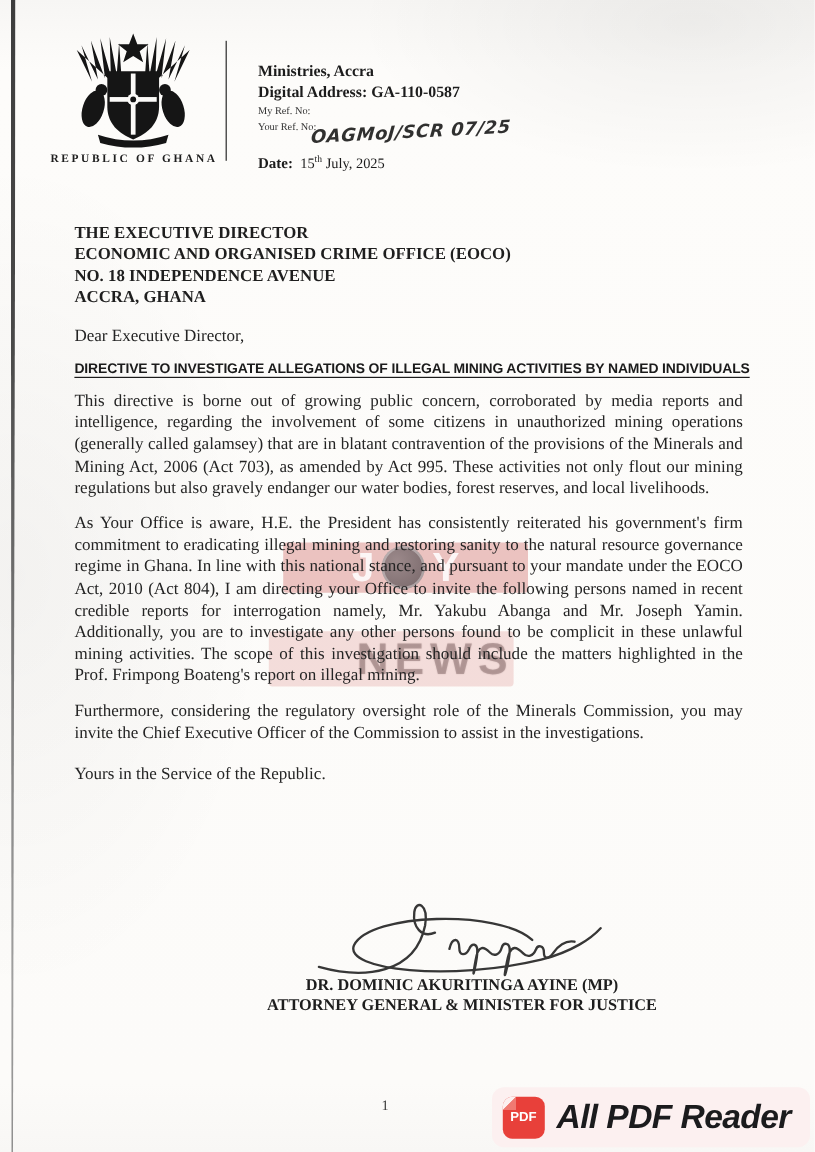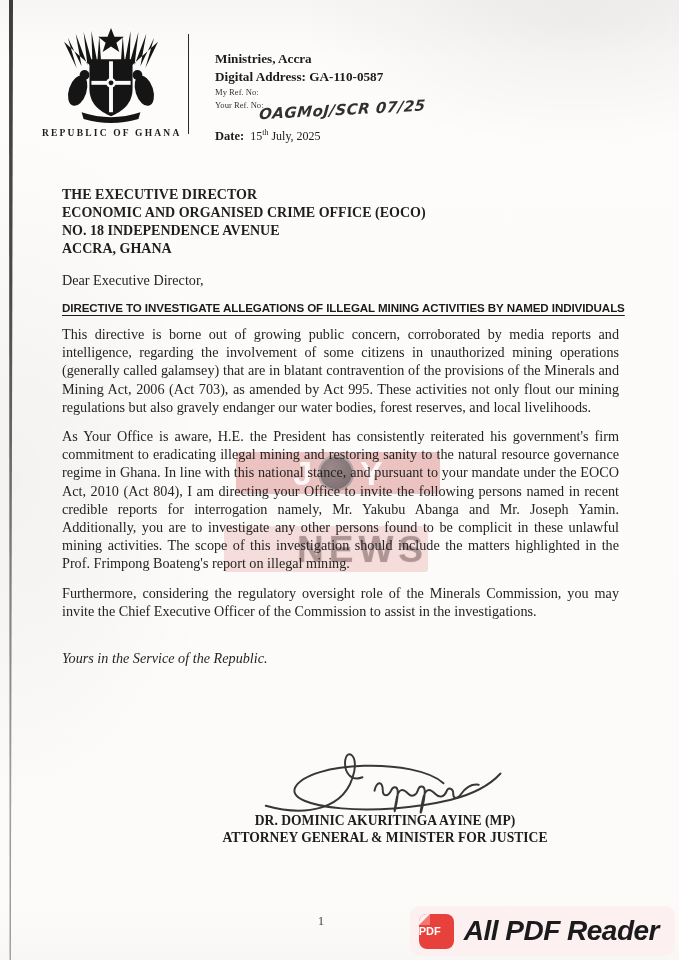--- a/index.html
+++ b/index.html
@@ -78,39 +78,39 @@
   .content { position:absolute; left:62px; top:186px; width:557px; font-size:14.2px; color:#242424; }
   .recipient div { font-weight:700; font-size:14px; line-height:18px; color:#1e1e1e; }
   .salutation { margin-top:13px; line-height:18px; }
   .subject {
     margin-top:12px; font-family:"Liberation Sans", sans-serif;
     font-weight:700; font-size:11.6px; letter-spacing:-0.1px;
     text-decoration:underline; text-underline-offset:3px; color:#1b1b1b;
     white-space:nowrap;
   }
   .content p { margin-top:11px; line-height:18.2px; text-align:justify; }
-  .closing { margin-top:29px; line-height:18px;font-style:italic; }
+  .closing { margin-top:16px; line-height:18px; }
 
   
   .sig-svg { position:absolute; left:262px; top:744px; pointer-events:none; }
   .sig-block { position:absolute; left:150px; top:812px; width:470px; text-align:center; }
   .sig-name  { font-weight:700; font-size:13.6px; line-height:17px; color:#1d1d1d; }
   .sig-title { font-weight:700; font-size:13.6px; line-height:17px; color:#1d1d1d; }
 
   .page-number { position:absolute; left:318px; top:914px; font-size:12px; color:#3a3a3a; }
 
   
   .pdf-badge {
     position:absolute; right:4px; bottom:4px; height:50px;
     display:flex; align-items:center; gap:10px; padding:0 16px 0 9px;
     background:#fcf0f0; border-radius:10px;
   }
   .pdf-icon {
     position:relative; width:35px; height:35px; background:#e8403a; border-radius:8px;
-    display:flex; align-items:center; justify-content:flex-start;
+    display:flex; align-items:center; justify-content:center;
   }
   .pdf-icon::before {
     content:""; position:absolute; left:0; top:0; width:11px; height:11px;
     background:linear-gradient(135deg, #fcf0f0 49%, #f07a72 51%);
     border-top-left-radius:8px;
   }
   .pdf-icon span {
     font-family:"Liberation Sans", sans-serif; font-weight:700; font-size:11px; color:#ffffff;
   }
   .pdf-label {

